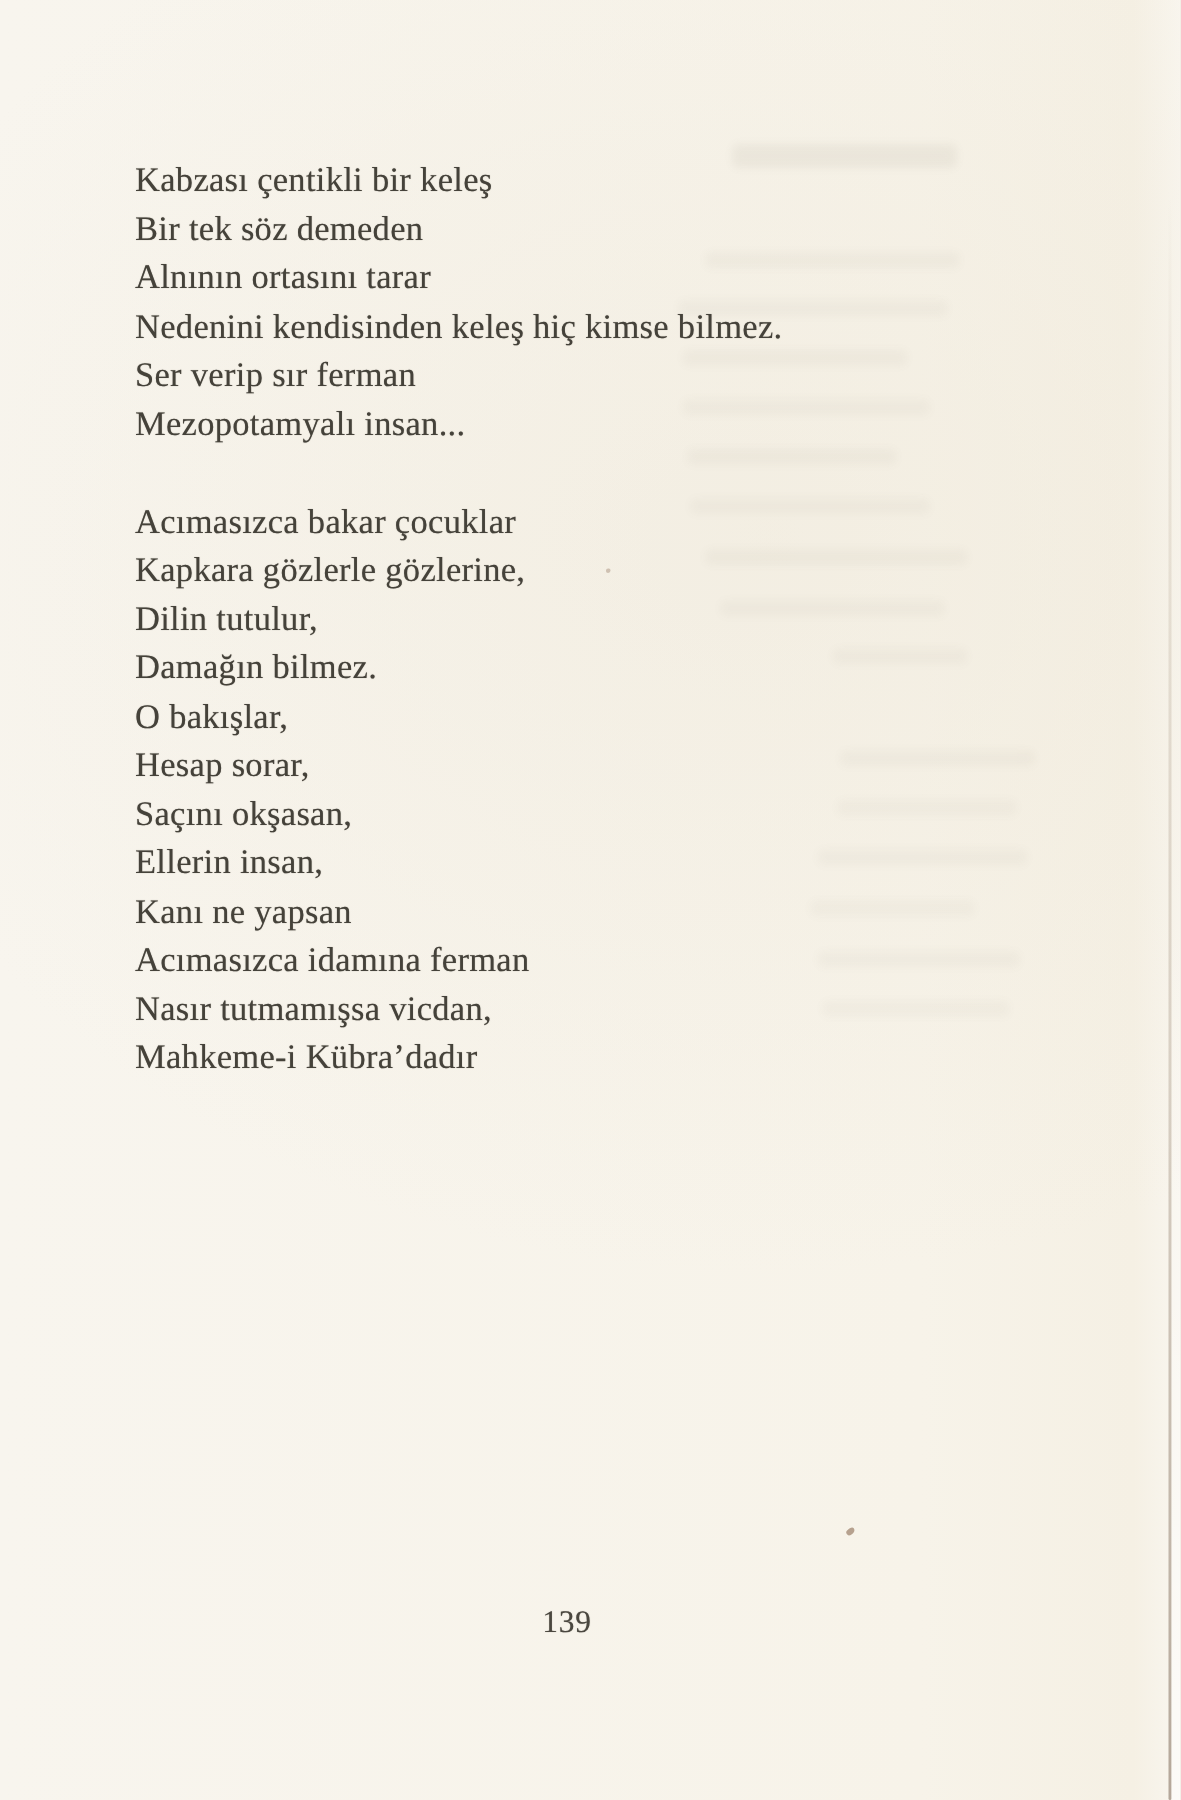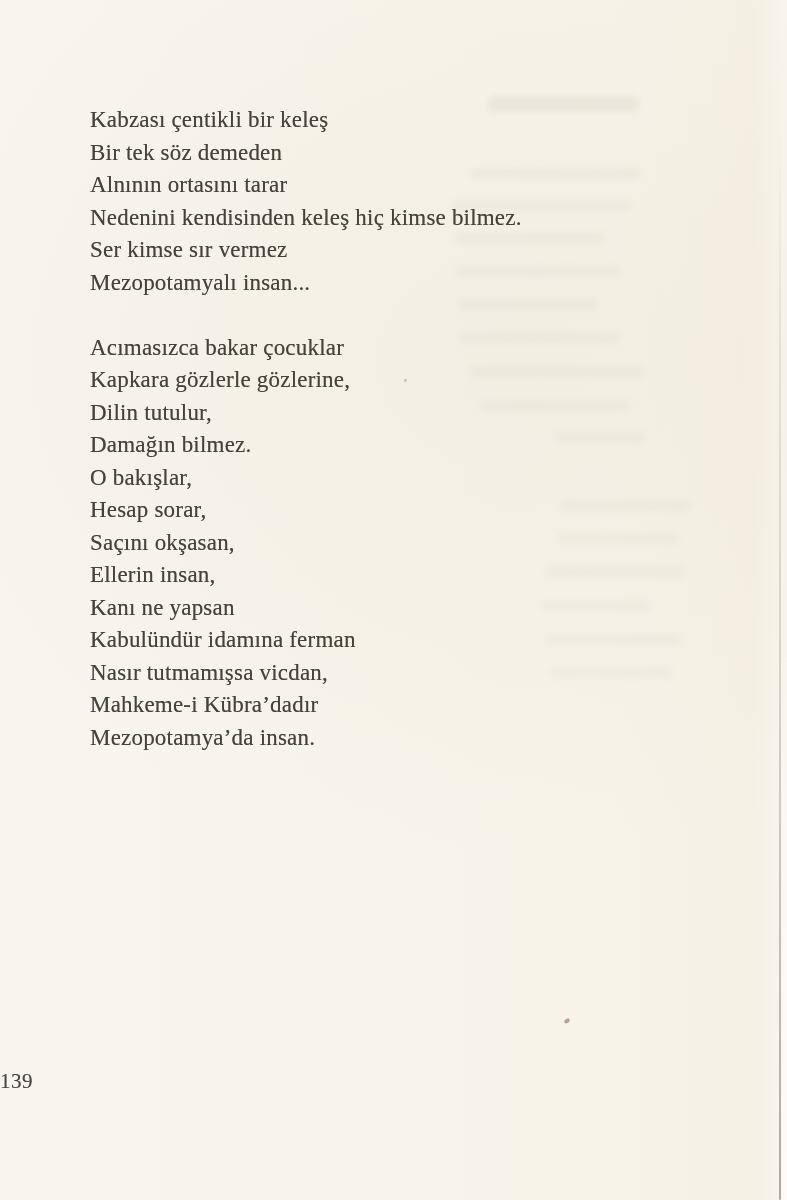--- a/index.html
+++ b/index.html
@@ -32,21 +32,21 @@
   .stanza { margin: 14px; }
   .stanza + .stanza { margin-top: 32.5px; }
   .line { white-space: pre; }
 
   
   .folio {
     position: absolute;
     left: 0;
     top: 1069px;
     width: 756px;
-    text-align: left;
+    text-align: center;
     color: #4a473f;
     font-size: 21px;
     letter-spacing: 0.5px;
     text-shadow: 0 0 0.6px rgba(70,64,54,0.5);
   }
 
   
   .edge-line {
     position: absolute;
     left: 779px;
@@ -107,37 +107,36 @@
   <div class="smudge" style="left:540px; top:600px; width:110px; height:11px; opacity:0.035;"></div>
   <div class="smudge" style="left:545px; top:634px; width:135px; height:11px; opacity:0.04;"></div>
   <div class="smudge" style="left:548px; top:667px; width:125px; height:11px; opacity:0.035;"></div>
 
   <div class="poem" id="poem">
       <div class="stanza">
         <div class="line">Kabzası çentikli bir keleş</div>
         <div class="line">Bir tek söz demeden</div>
         <div class="line">Alnının ortasını tarar</div>
         <div class="line">Nedenini kendisinden keleş hiç kimse bilmez.</div>
-        <div class="line">Ser kimse sır vermez</div>
+        <div class="line">Ser verip sır ferman</div>
         <div class="line">Mezopotamyalı insan...</div>
       </div>
       <div class="stanza">
         <div class="line">Acımasızca bakar çocuklar</div>
         <div class="line">Kapkara gözlerle gözlerine,</div>
         <div class="line">Dilin tutulur,</div>
         <div class="line">Damağın bilmez.</div>
         <div class="line">O bakışlar,</div>
         <div class="line">Hesap sorar,</div>
         <div class="line">Saçını okşasan,</div>
         <div class="line">Ellerin insan,</div>
         <div class="line">Kanı ne yapsan</div>
-        <div class="line">Kabulündür idamına ferman</div>
+        <div class="line">Acımasızca idamına ferman</div>
         <div class="line">Nasır tutmamışsa vicdan,</div>
         <div class="line">Mahkeme-i Kübra’dadır</div>
-        <div class="line">Mezopotamya’da insan.</div>
       </div>
     </div>
 
   <div class="folio">139</div>
 
   <div class="speck" style="left:404px; top:379px; width:3px; height:3px; opacity:0.35;"></div>
   <div class="speck" style="left:564px; top:1019px; width:6px; height:4px; opacity:0.6; transform:rotate(-35deg);"></div>
 
   <div class="edge-line"></div>
   <div class="edge-light"></div>

